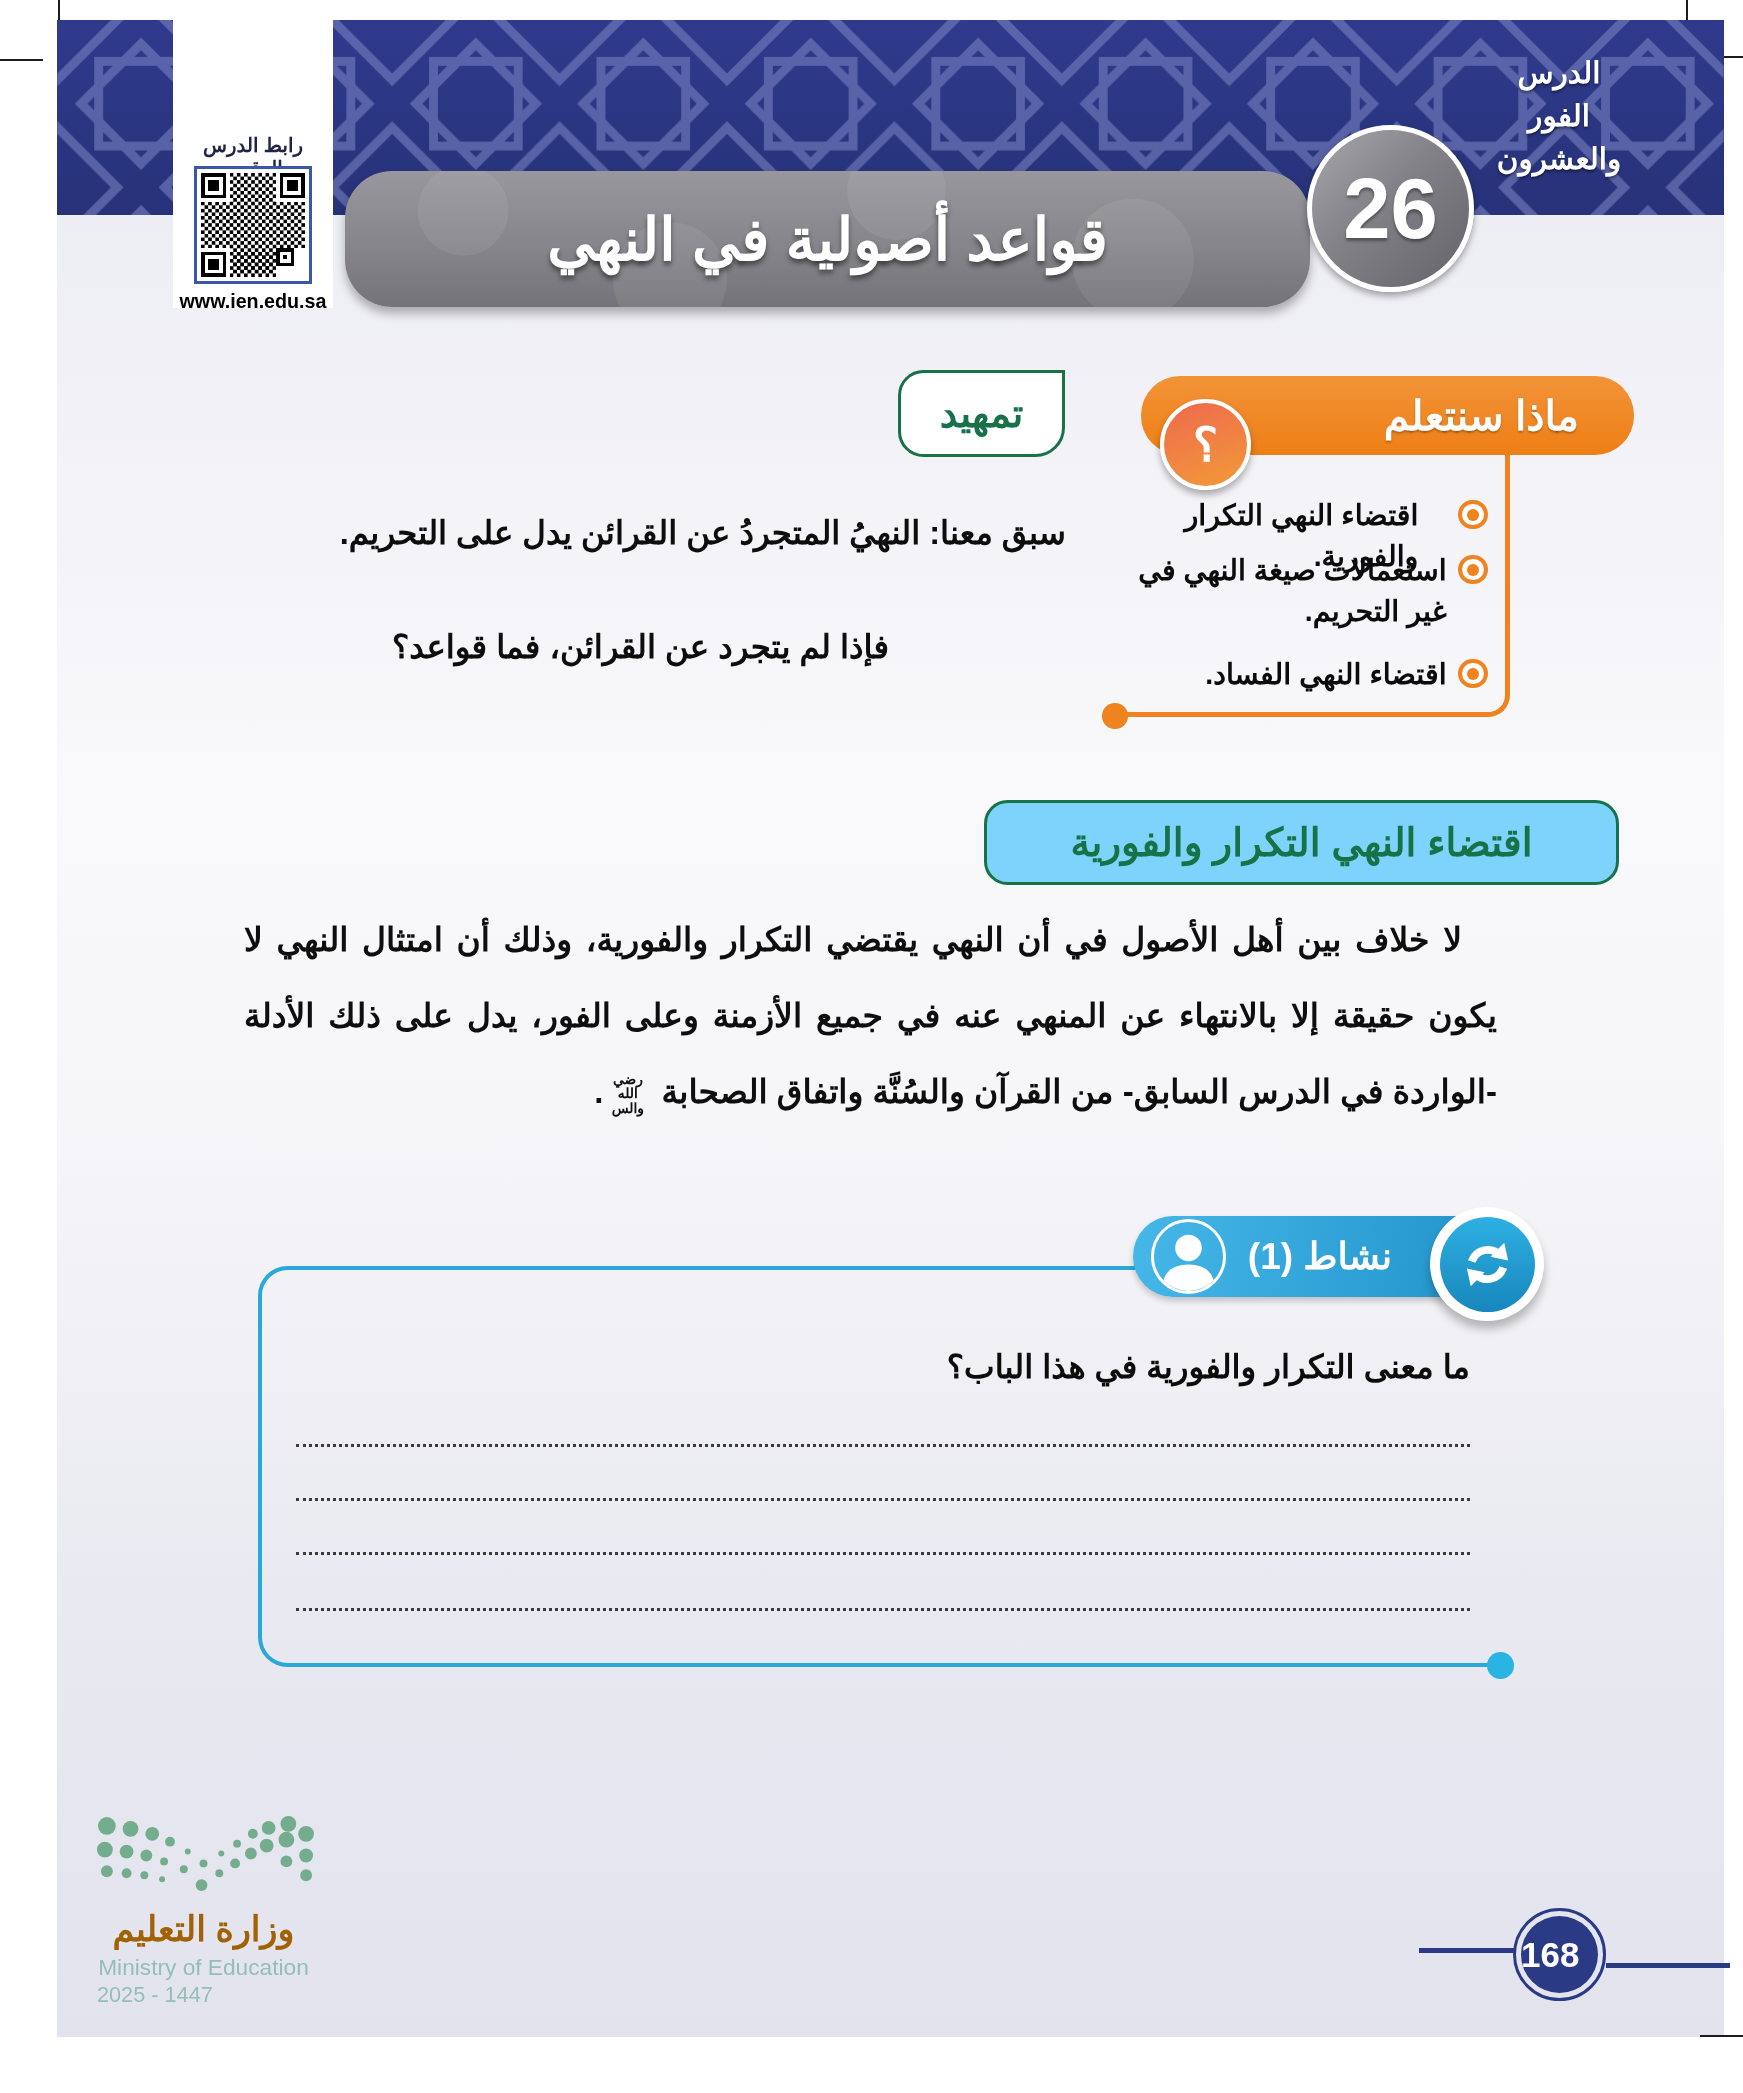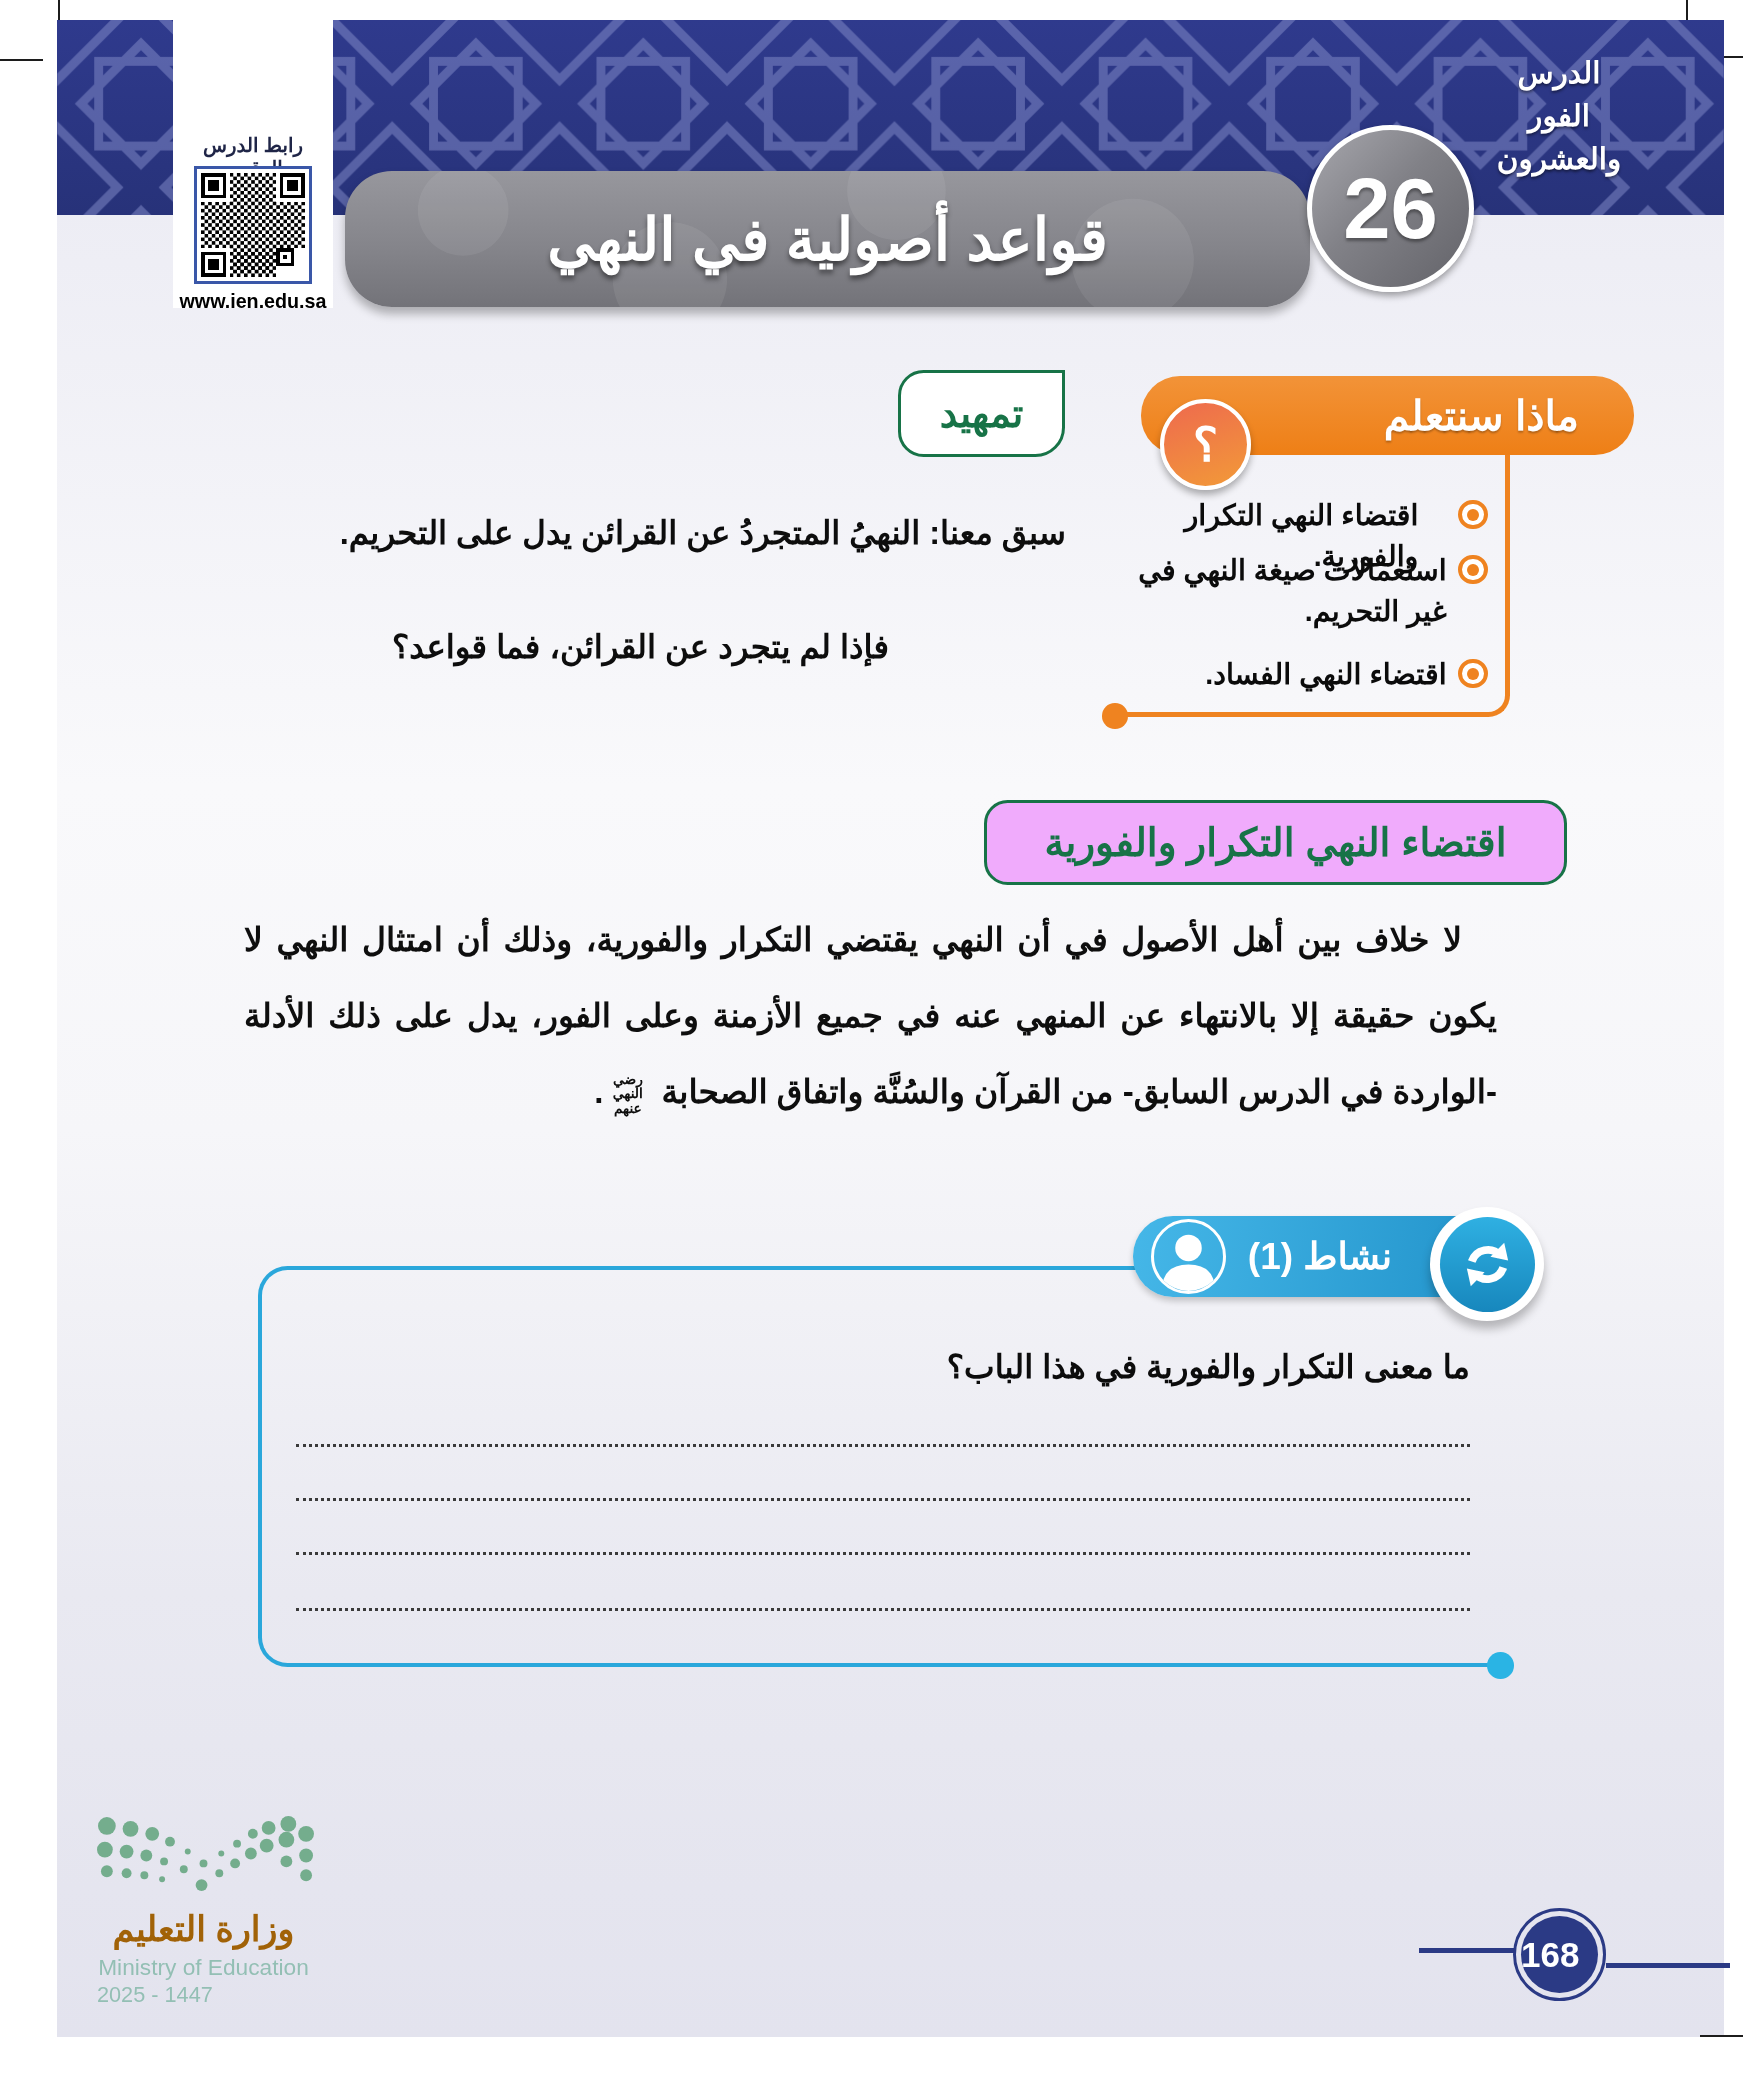--- a/index.html
+++ b/index.html
@@ -65,21 +65,21 @@
   .learn-item { position:absolute; display:flex; direction:rtl; gap:11.8px; width:394px; align-items:flex-start; }
   .learn-item .ring { flex:0 0 29.6px; width:29.6px; height:29.6px; border-radius:50%; border:4.9px solid #ef8320;
                       background:#ffffff; display:flex; align-items:center; justify-content:center; margin-top:4.9px; }
   .learn-item .ring i { width:11.8px; height:11.8px; border-radius:50%; background:#ef8320; }
   .learn-item p { font-size:28.6px; font-weight:700; color:#0b0b0b; line-height:41px; text-align:right; width:331px; }
   .li-1 { right:256px; top:495px;gap:40px; }
   .li-2 { right:256px; top:550px; }
   .li-3 { right:256px; top:654px; }
 
   
-  .section-header { position:absolute; left:984px; top:800px; width:583px; height:85px; background:#f0abfc;
+  .section-header { position:absolute; left:984px; top:800px; width:635px; height:85px; background:#7dd3fc;
                     border:3.9px solid #177347; border-radius:23.6px; display:flex; align-items:center; justify-content:center; }
   .section-header span { color:#177347; font-size:39px; font-weight:700; direction:rtl; }
 
   
   .paragraph { position:absolute; left:244px; top:902px; width:1253px; direction:rtl; text-align:justify;
                font-size:33px; font-weight:600; color:#0e0e0e; line-height:76px; text-indent:35px; }
   .honorific { display:inline-block; width:49px; font-size:13.8px; line-height:1.05; text-align:center;
                vertical-align:middle; font-weight:700; text-indent:0; }
 
   
@@ -232,21 +232,21 @@
     <span class="ring">
         <i></i>
       </span>
     <p>اقتضاء النهي الفساد.</p>
   </div>
 
   <div class="section-header">
     <span>اقتضاء النهي التكرار والفورية</span>
   </div>
 
-  <div class="paragraph"><span>لا خلاف بين أهل الأصول في أن النهي يقتضي التكرار والفورية، وذلك أن امتثال النهي لا يكون حقيقة إلا بالانتهاء عن المنهي عنه في جميع الأزمنة وعلى الفور، يدل على ذلك الأدلة -الواردة في الدرس السابق- من القرآن والسُنَّة واتفاق الصحابة</span> <span class="honorific">رضي النهي عنهم</span><span>.</span></div>
+  <div class="paragraph"><span>لا خلاف بين أهل الأصول في أن النهي يقتضي التكرار والفورية، وذلك أن امتثال النهي لا يكون حقيقة إلا بالانتهاء عن المنهي عنه في جميع الأزمنة وعلى الفور، يدل على ذلك الأدلة -الواردة في الدرس السابق- من القرآن والسُنَّة واتفاق الصحابة</span> <span class="honorific">رضي الله والس</span><span>.</span></div>
 
   <div class="activity-frame"></div>
   <div class="activity-dot"></div>
 
   <div class="activity-pill">
     <span class="pill-text">نشاط (1)</span>
   </div>
   <div class="person-badge">
     <svg width="67" height="63" viewBox="0 0 40 38">
       <circle cx="20" cy="12" r="8" fill="#ffffff"></circle>

